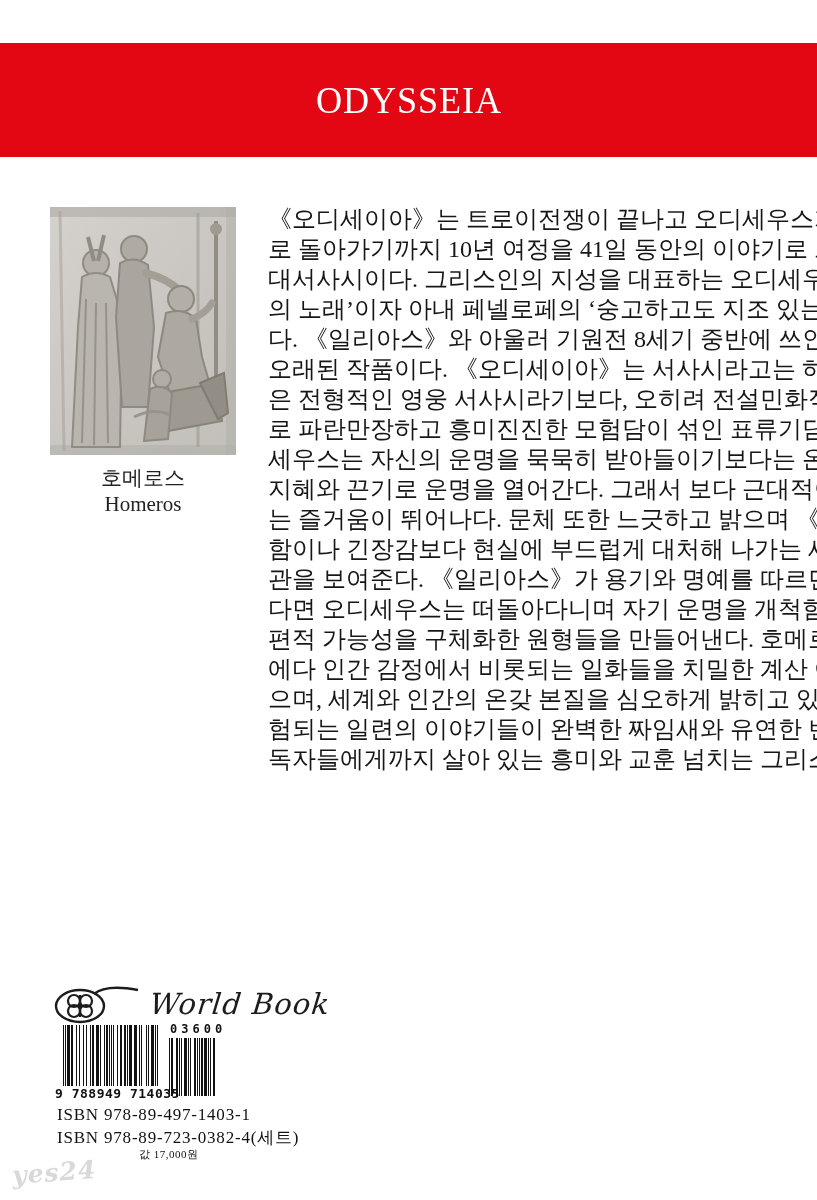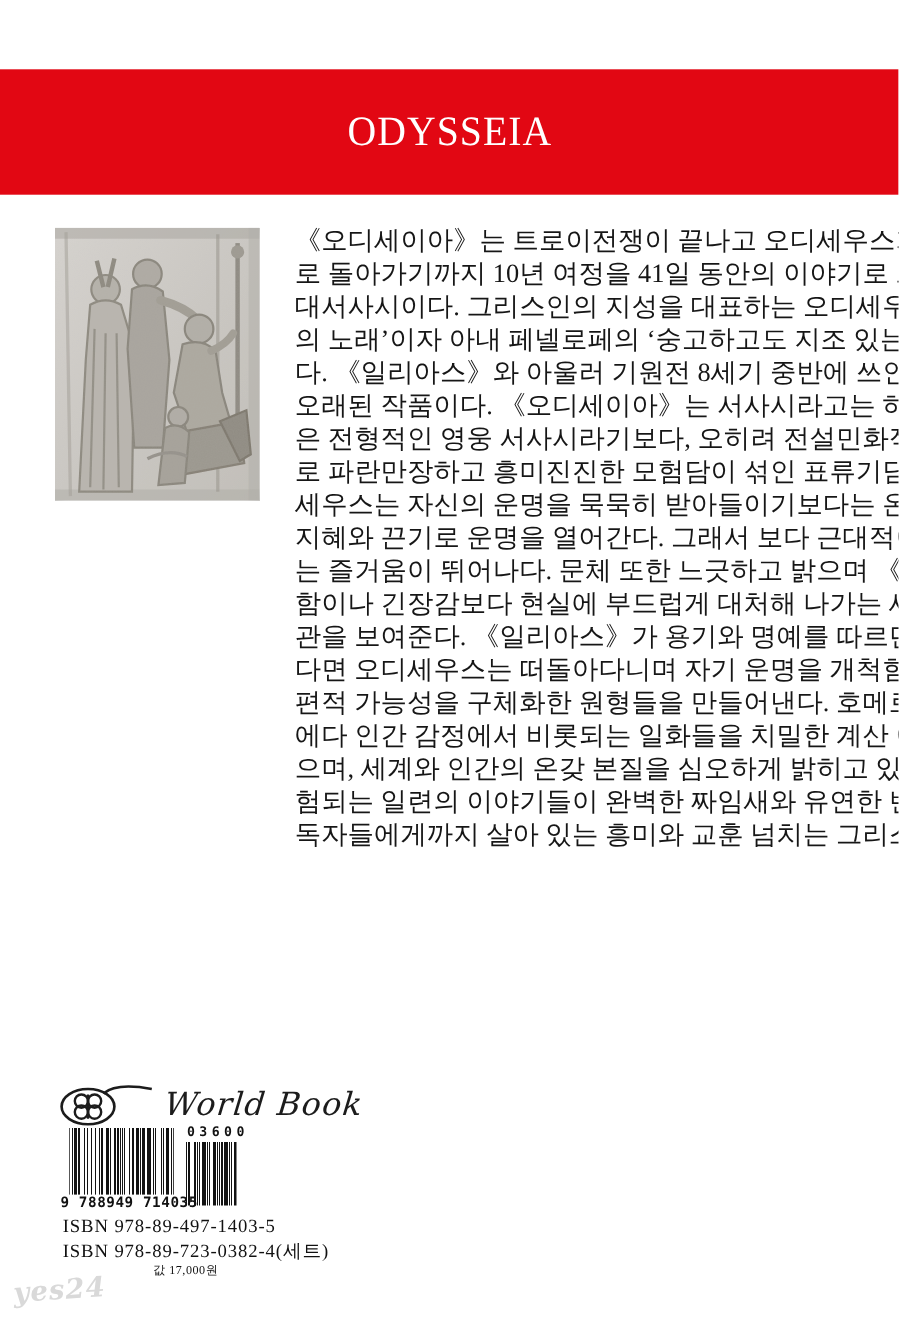--- a/index.html
+++ b/index.html
@@ -8,21 +8,21 @@
     width:817px;height:1200px;
     background:#ffffff;
     overflow:hidden;
     font-family:"Liberation Serif","DejaVu Serif",serif;
     color:#1b1b1b;
   }
   
   .banner{
     position:absolute;left:0;top:43px;width:817px;height:114px;
     background:#e20713;
-    display:flex;align-items:center;justify-content:center;margin-top:20px;
+    display:flex;align-items:center;justify-content:center;
   }
   .banner h1{
     margin:0;
     font-family:"Liberation Serif","DejaVu Serif",serif;
     font-weight:400;
     font-size:38px;
     letter-spacing:1px;
     color:#ffffff;
     transform:scaleX(.95);
   }
@@ -147,20 +147,24 @@
         <path d="M142 112 Q156 106 162 96" stroke="#a19d94" stroke-width="7" fill="none" stroke-linecap="round"></path>
 
         <path d="M112 186 L168 176 L172 214 L118 224 Z" fill="#9b978e" stroke="#857f74" stroke-width="2"></path>
         <path d="M150 176 L174 166 L178 206 L168 212 Z" fill="#8f8b82" stroke="#7d776c" stroke-width="2"></path>
 
         <circle cx="112" cy="172" r="9" fill="#b0aca5" stroke="#8a867c" stroke-width="2"></circle>
         <path d="M100 182 Q112 176 122 186 L118 232 L94 234 Z" fill="#a5a199" stroke="#8a867c" stroke-width="2"></path>
         <path d="M84 210 Q104 200 120 208" stroke="#95918a" stroke-width="3" fill="none"></path>
       </g>
     </svg>
+    <div class="captions">
+      <div class="cap-ko">호메로스</div>
+      <div class="cap-en">Homeros</div>
+    </div>
   </div>
 
   <div class="blurb" id="blurb">
       <div class="line">《오디세이아》는 트로이전쟁이 끝나고 오디세우스가 고향인 이타케섬으</div>
       <div class="line">로 돌아가기까지 10년 여정을 41일 동안의 이야기로 그려낸 총 12,110행</div>
       <div class="line">대서사시이다. 그리스인의 지성을 대표하는 오디세우스의 ‘모험과 바다</div>
       <div class="line">의 노래’이자 아내 페넬로페의 ‘숭고하고도 지조 있는 사랑 노래’이기도 하</div>
       <div class="line">다. 《일리아스》와 아울러 기원전 8세기 중반에 쓰인, 유럽문학에서 가장</div>
       <div class="line">오래된 작품이다. 《오디세이아》는 서사시라고는 하지만 《일리아스》와 같</div>
       <div class="line">은 전형적인 영웅 서사시라기보다, 오히려 전설민화적인 이야기를 중심으</div>
@@ -240,19 +244,19 @@
       <rect x="26" y="0" width="2" height="58" fill="#121212"></rect>
       <rect x="29" y="0" width="1" height="58" fill="#121212"></rect>
       <rect x="31" y="0" width="1" height="58" fill="#121212"></rect>
       <rect x="33" y="0" width="2" height="58" fill="#121212"></rect>
       <rect x="36" y="0" width="3" height="58" fill="#121212"></rect>
       <rect x="40" y="0" width="1" height="58" fill="#121212"></rect>
       <rect x="42" y="0" width="1" height="58" fill="#121212"></rect>
       <rect x="45" y="0" width="3" height="58" fill="#121212"></rect>
     </svg>
 
-  <div class="isbn-line isbn-1">ISBN 978-89-497-1403-5</div>
+  <div class="isbn-line isbn-1">ISBN 978-89-497-1403-1</div>
   <div class="isbn-line isbn-2">ISBN 978-89-723-0382-4(세트)</div>
   <div class="price">값 17,000원</div>
 
   <div class="watermark">yes24</div>
 
 </div>
 
 </body></html>

